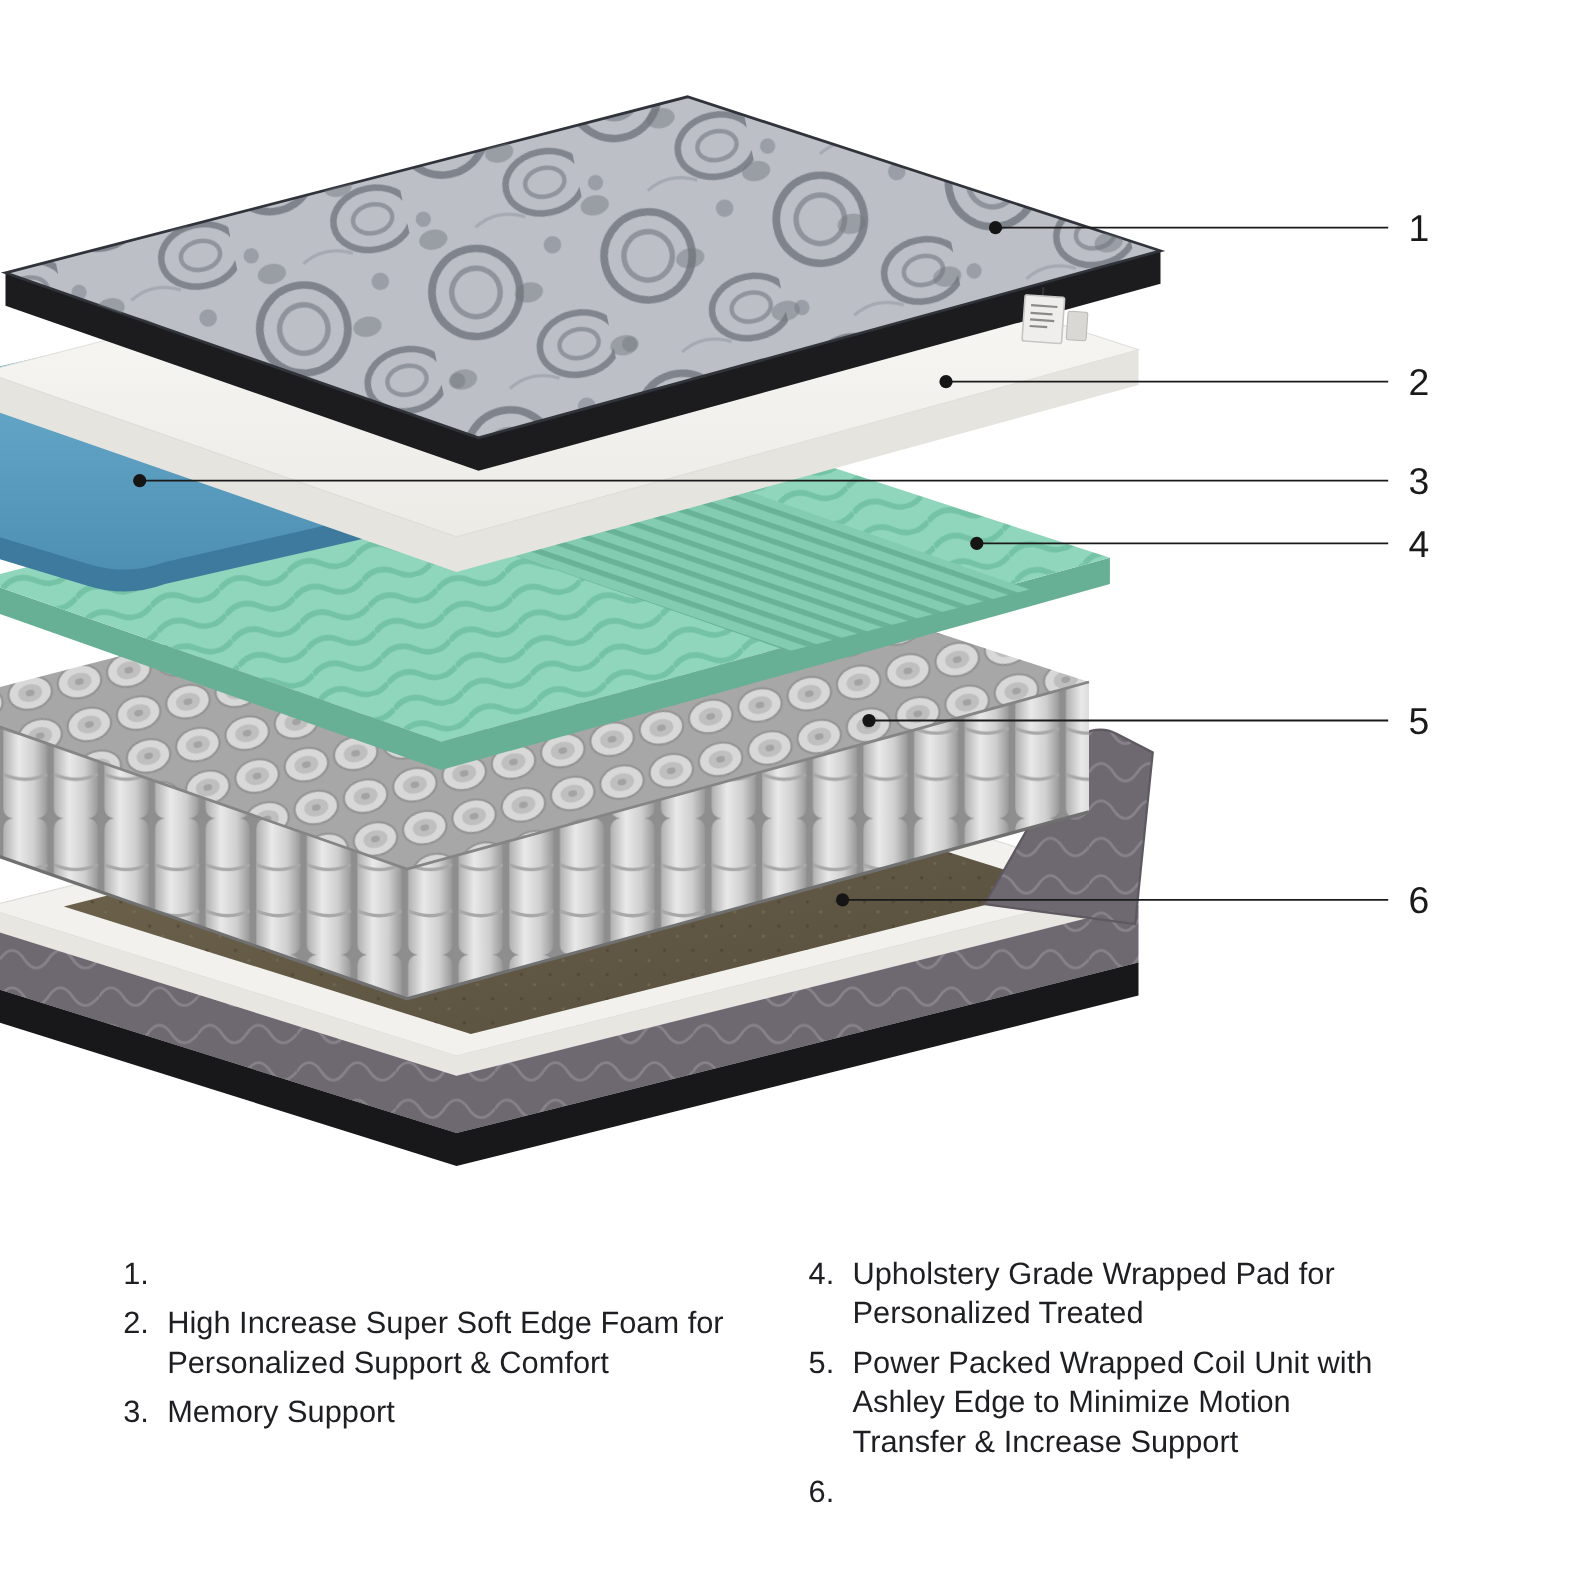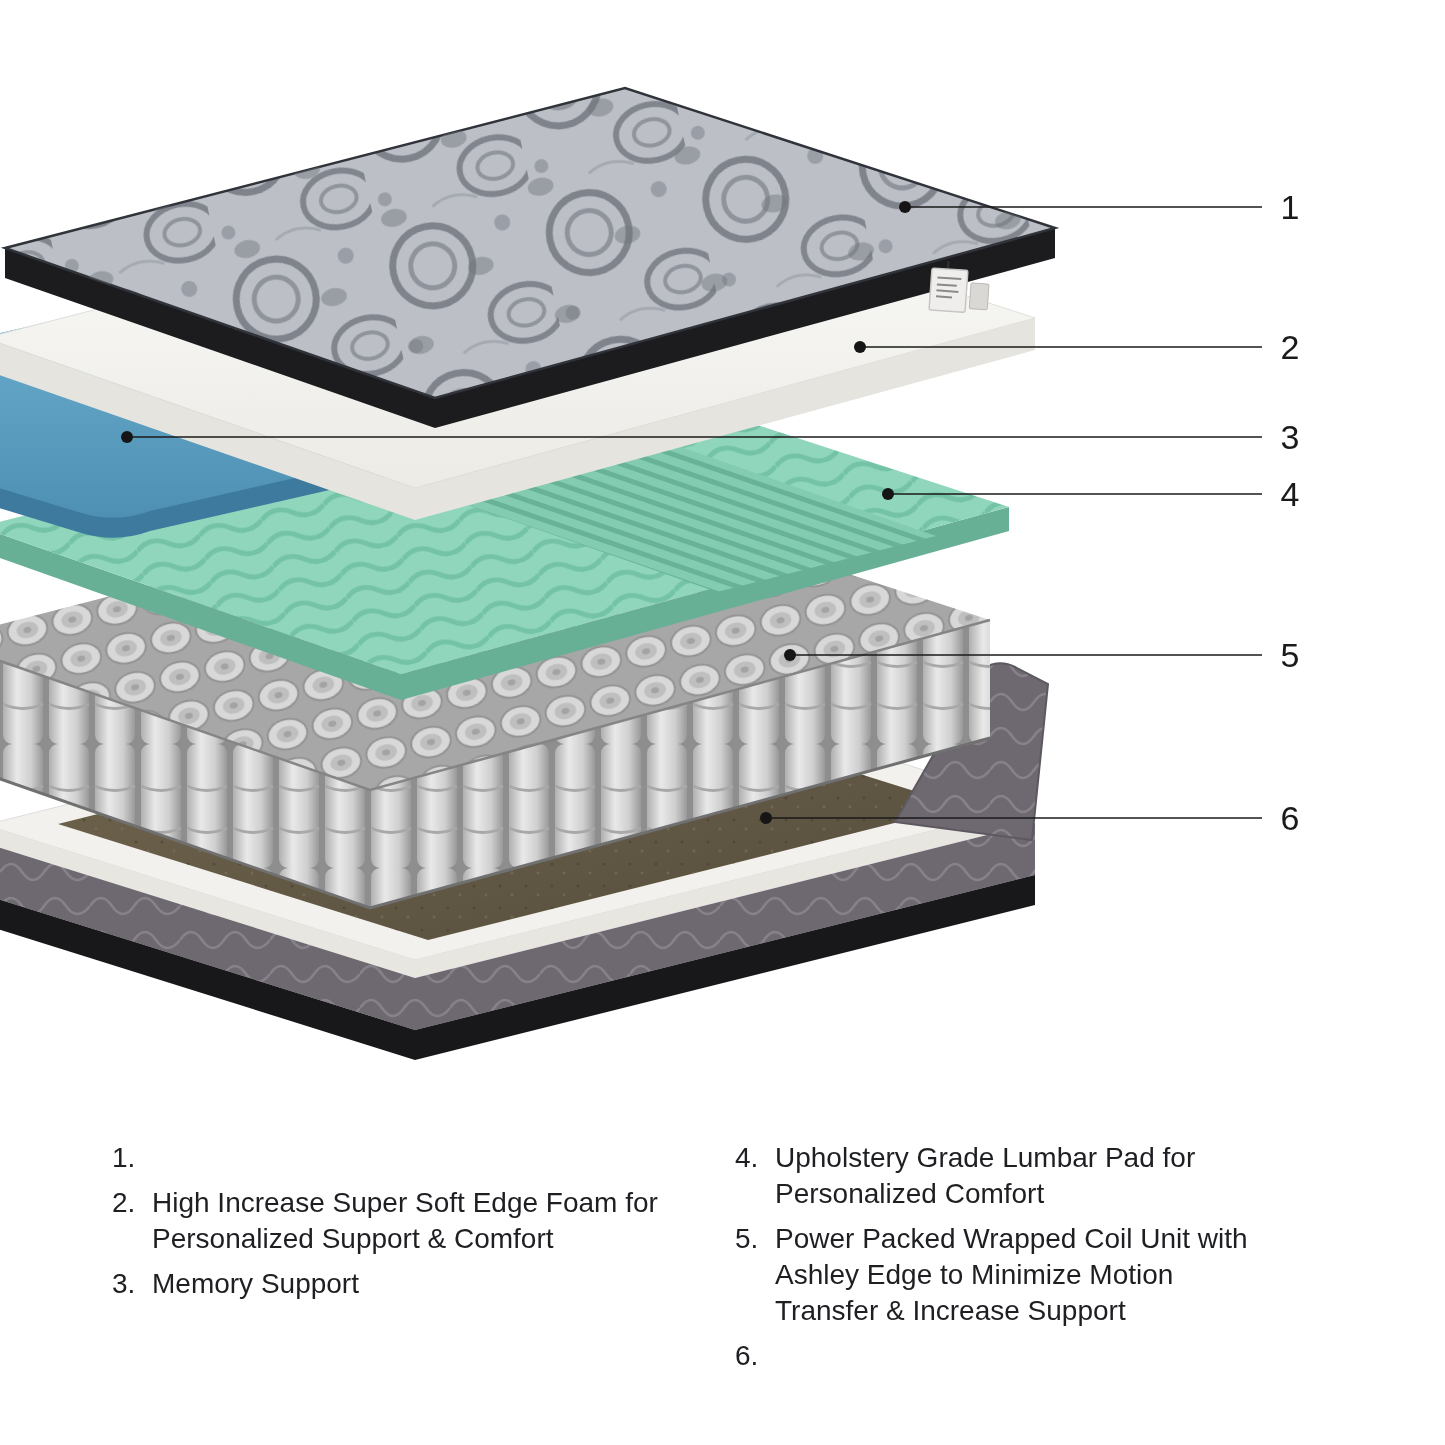--- a/index.html
+++ b/index.html
@@ -221,22 +221,22 @@
         <span class="legend-num">3.</span>
         <div class="legend-text">
           <div class="legend-line"><span>Memory Support</span></div>
         </div>
       </div>
     </div>
   <div class="legend-col right" id="legend-right">
       <div class="legend-item">
         <span class="legend-num">4.</span>
         <div class="legend-text">
-          <div class="legend-line"><span>Upholstery Grade Lumbar Pad for</span></div>
-          <div class="legend-line"><span>Personalized Comfort</span></div>
+          <div class="legend-line"><span>Upholstery Grade Wrapped Pad for</span></div>
+          <div class="legend-line"><span>Personalized Treated</span></div>
         </div>
       </div>
       <div class="legend-item">
         <span class="legend-num">5.</span>
         <div class="legend-text">
           <div class="legend-line"><span>Power Packed Wrapped Coil Unit with</span></div>
           <div class="legend-line"><span>Ashley Edge to Minimize Motion</span></div>
           <div class="legend-line"><span>Transfer &amp; Increase Support</span></div>
         </div>
       </div>

